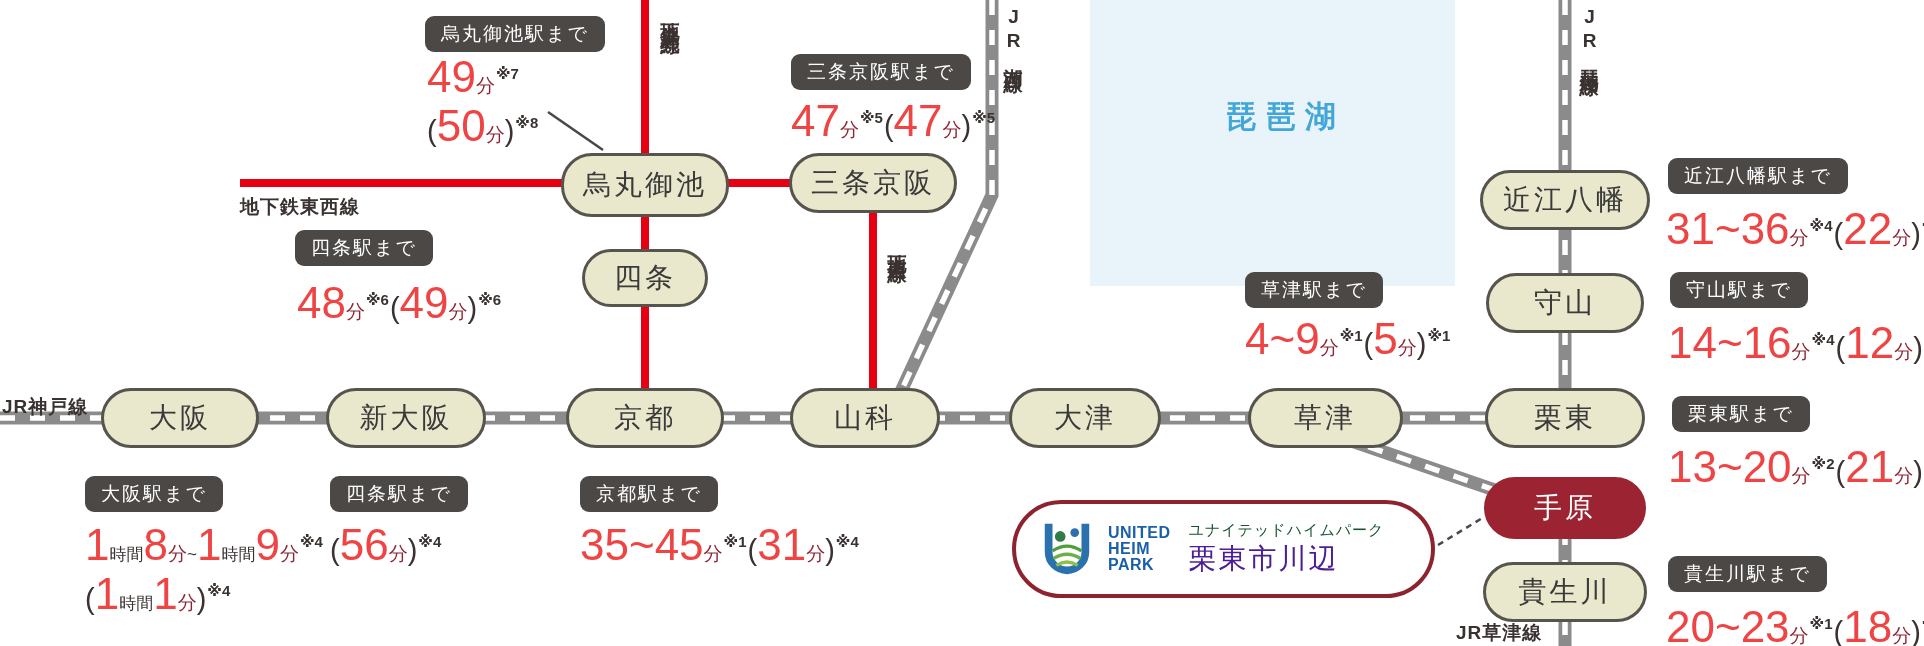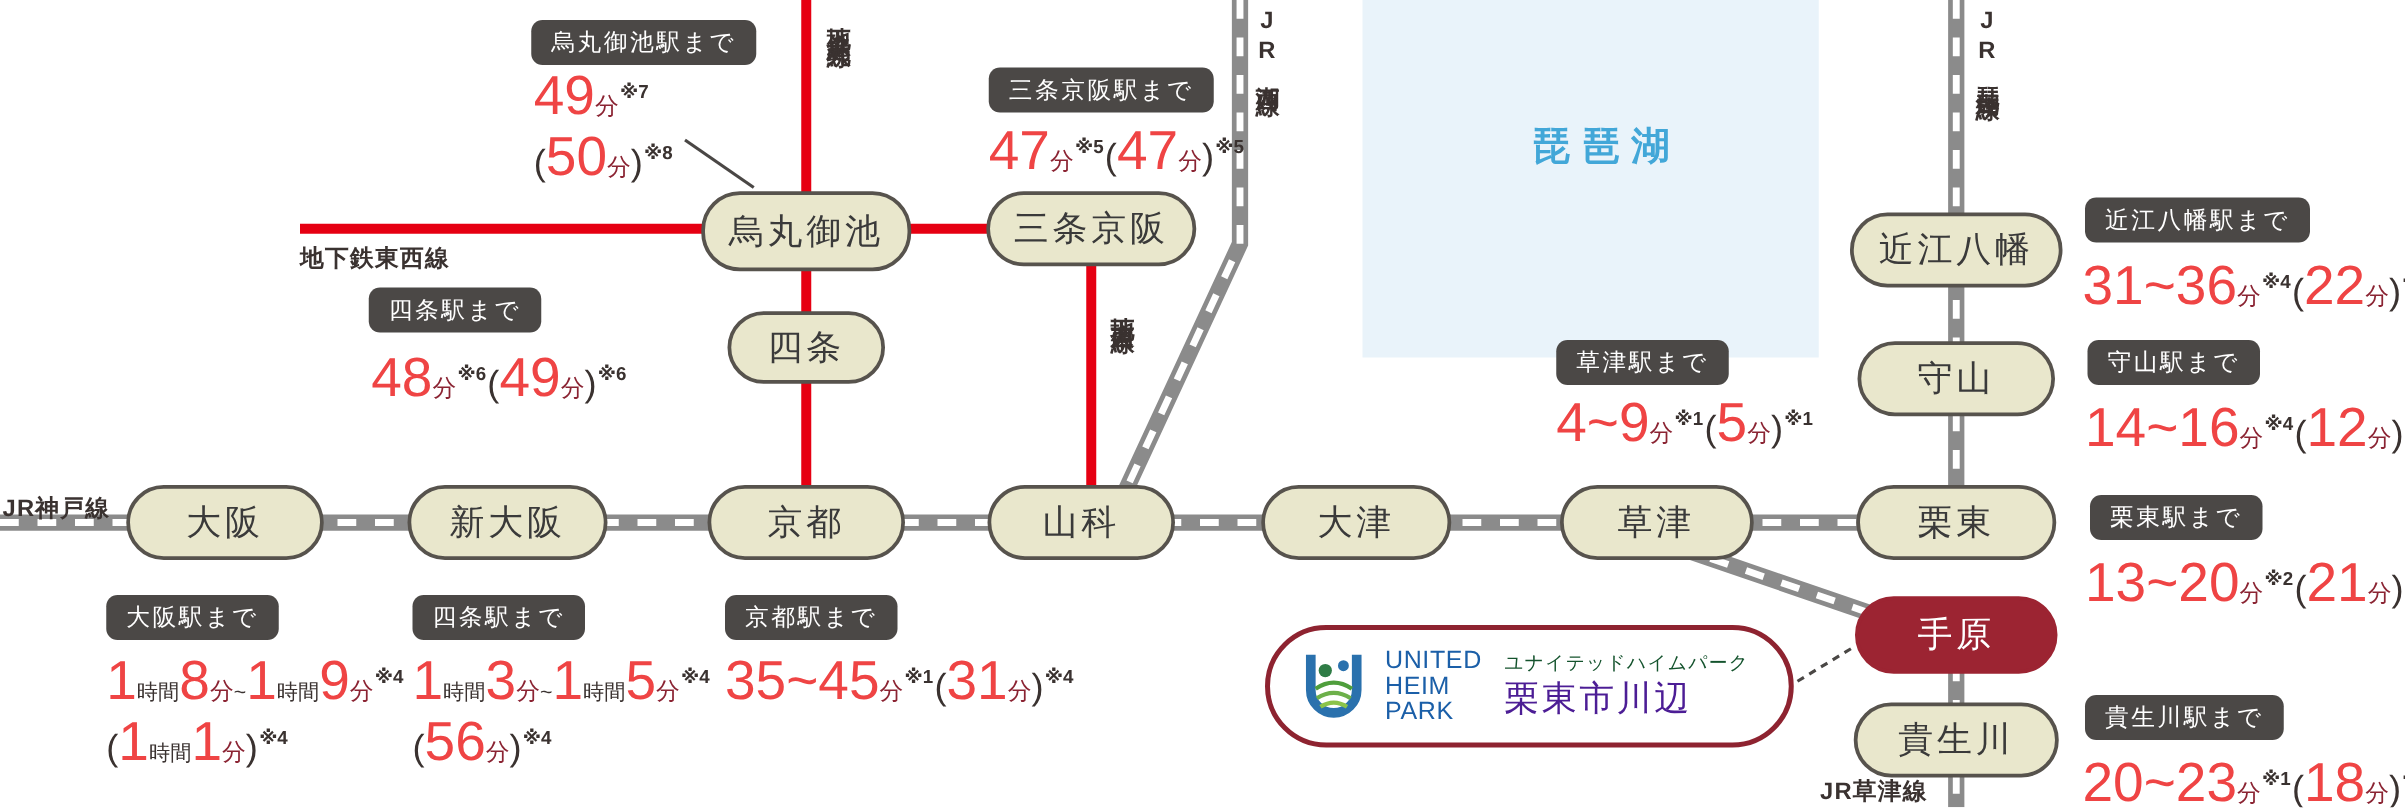--- a/index.html
+++ b/index.html
@@ -18,21 +18,21 @@
   .seg-num{font-size:44px;color:#ef4444;}
   .seg-unit{font-size:19px;color:#8b2433;}
   .seg-kanji{font-size:17px;color:#3a3230;}
   .seg-paren{font-size:29px;color:#3a3230;}
   .seg-sup{font-size:15px;color:#3a3230;font-weight:bold;position:relative;top:-13px;margin:0 1px;}
   .line-label{position:absolute;font-size:19px;font-weight:bold;color:#3a3230;letter-spacing:1px;white-space:nowrap;}
   .line-label.vertical{writing-mode:vertical-rl;text-orientation:upright;letter-spacing:3px;}
   .logo{position:absolute;left:1012px;top:500px;width:423px;height:98px;background:#fff;
     border:4px solid #8e2330;border-radius:52px;display:flex;align-items:center;gap:12px;
     padding:0 22px;box-sizing:border-box;}
-  .logo-brand{color:#1b5fa8;font-weight:normal;font-size:20px;line-height:1.02;letter-spacing:0.5px;display:flex;flex-direction:column;}
+  .logo-brand{color:#1b5fa8;font-weight:bold;font-size:16px;line-height:1.02;letter-spacing:0.5px;display:flex;flex-direction:column;}
   .logo-jp{display:flex;flex-direction:column;margin-left:6px;}
   .logo-sub{font-size:15px;color:#14532d;letter-spacing:1px;}
   .logo-title{font-size:28px;color:#4c1d95;letter-spacing:2px;}
 </style>
 </head>
 <body>
 
 <div id="map">
 
   <div class="lake" id="lake" style="left: 1090px; top: 0px; width: 365px; height: 286px; background: rgb(233, 243, 250);">
@@ -101,21 +101,20 @@
         <div><span class="seg-num">48</span><span class="seg-unit">分</span><span class="seg-sup">※6</span><span class="seg-paren">(</span><span class="seg-num">49</span><span class="seg-unit">分</span><span class="seg-paren">)</span><span class="seg-sup">※6</span></div>
       </div>
       <div class="time" style="left: 1245px; top: 314px;">
         <div><span class="seg-num">4~9</span><span class="seg-unit">分</span><span class="seg-sup">※1</span><span class="seg-paren">(</span><span class="seg-num">5</span><span class="seg-unit">分</span><span class="seg-paren">)</span><span class="seg-sup">※1</span></div>
       </div>
       <div class="time" style="left: 85px; top: 520px;">
         <div><span class="seg-num">1</span><span class="seg-kanji">時間</span><span class="seg-num">8</span><span class="seg-unit">分</span><span class="seg-kanji">~</span><span class="seg-num">1</span><span class="seg-kanji">時間</span><span class="seg-num">9</span><span class="seg-unit">分</span><span class="seg-sup">※4</span></div>
         <div><span class="seg-paren">(</span><span class="seg-num">1</span><span class="seg-kanji">時間</span><span class="seg-num">1</span><span class="seg-unit">分</span><span class="seg-paren">)</span><span class="seg-sup">※4</span></div>
       </div>
       <div class="time" style="left: 330px; top: 520px;">
-        <div><span class="seg-num">1</span><span class="seg-kanji">時間</span><span class="seg-num">3</span><span class="seg-unit">分</span><span class="seg-kanji">~</span><span class="seg-num">1</span><span class="seg-kanji">時間</span><span class="seg-num">5</span><span class="seg-unit">分</span><span class="seg-sup">※4</span></div>
         <div><span class="seg-paren">(</span><span class="seg-num">56</span><span class="seg-unit">分</span><span class="seg-paren">)</span><span class="seg-sup">※4</span></div>
       </div>
       <div class="time" style="left: 580px; top: 520px;">
         <div><span class="seg-num">35~45</span><span class="seg-unit">分</span><span class="seg-sup">※1</span><span class="seg-paren">(</span><span class="seg-num">31</span><span class="seg-unit">分</span><span class="seg-paren">)</span><span class="seg-sup">※4</span></div>
       </div>
       <div class="time" style="left: 1666px; top: 204px;">
         <div><span class="seg-num">31~36</span><span class="seg-unit">分</span><span class="seg-sup">※4</span><span class="seg-paren">(</span><span class="seg-num">22</span><span class="seg-unit">分</span><span class="seg-paren">)</span><span class="seg-sup">※4</span></div>
       </div>
       <div class="time" style="left: 1668px; top: 318px;">
         <div><span class="seg-num">14~16</span><span class="seg-unit">分</span><span class="seg-sup">※4</span><span class="seg-paren">(</span><span class="seg-num">12</span><span class="seg-unit">分</span><span class="seg-paren">)</span><span class="seg-sup">※4</span></div>

